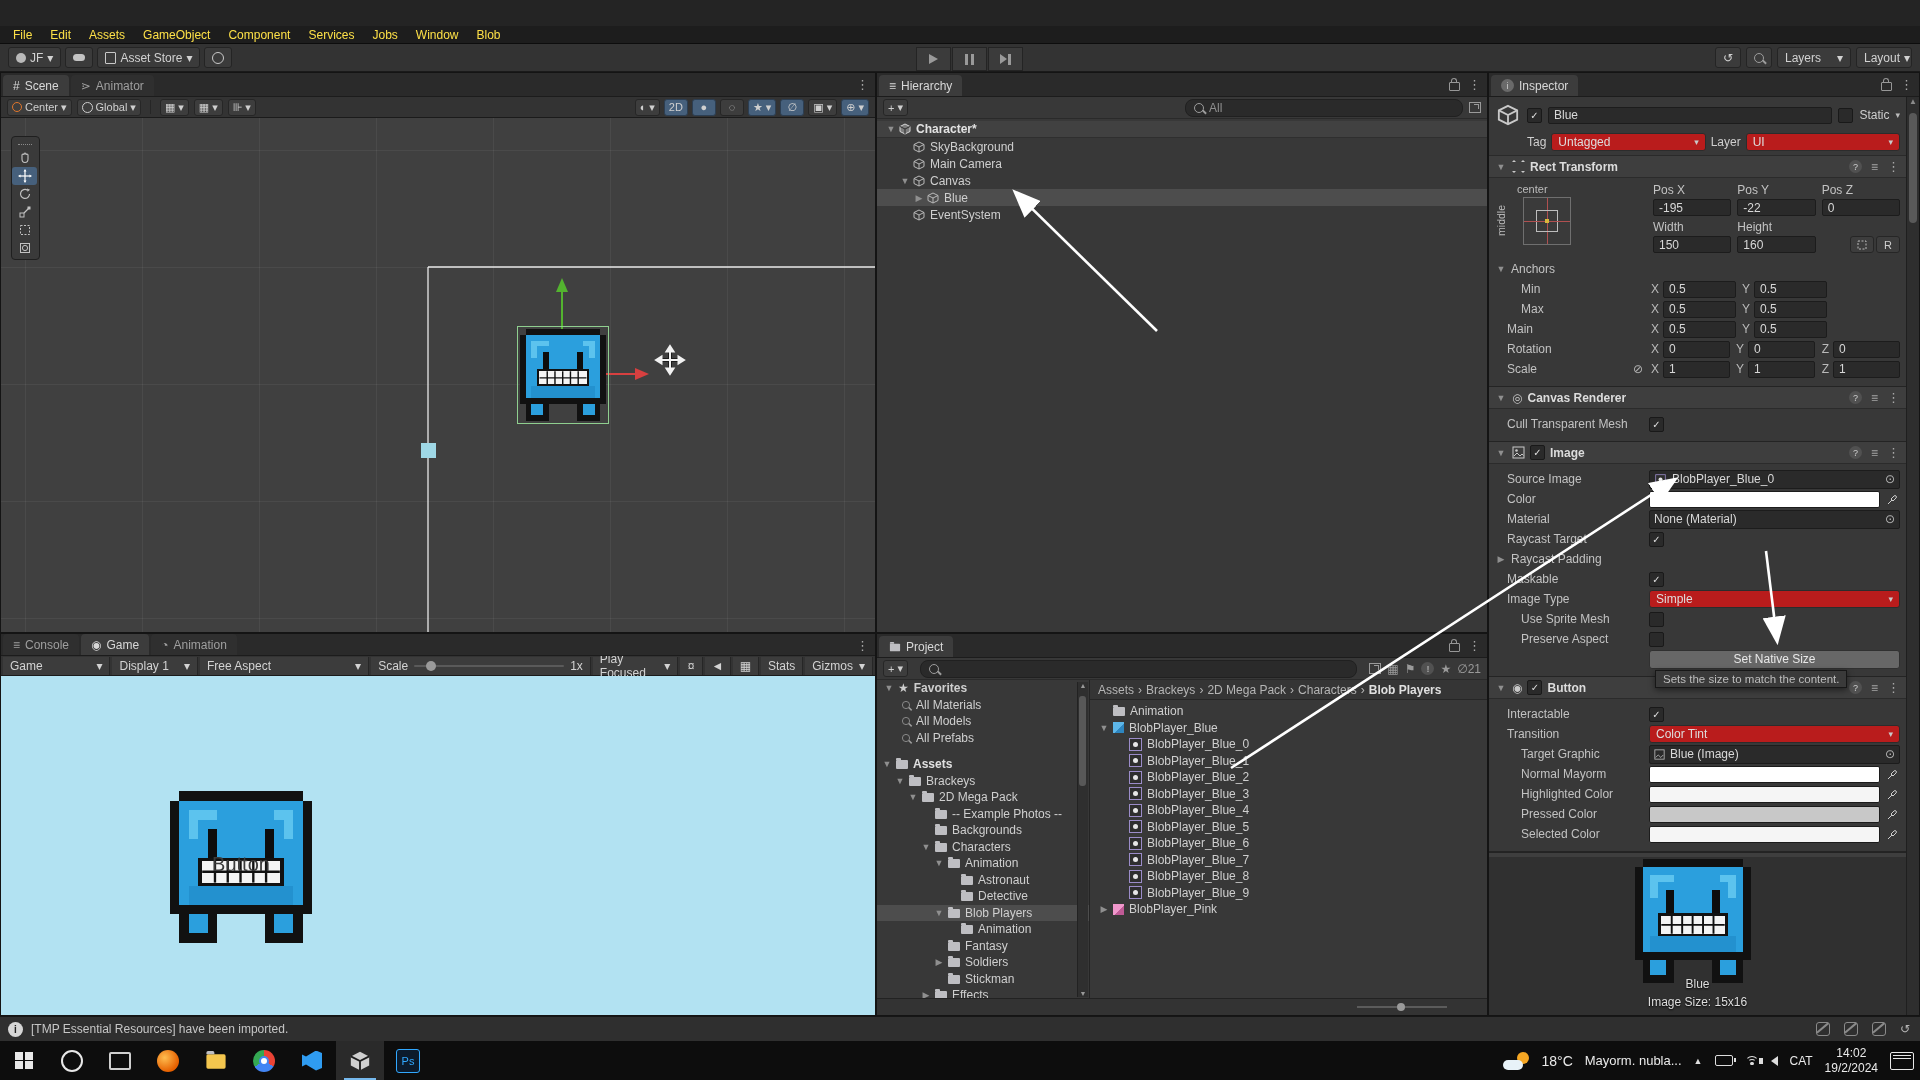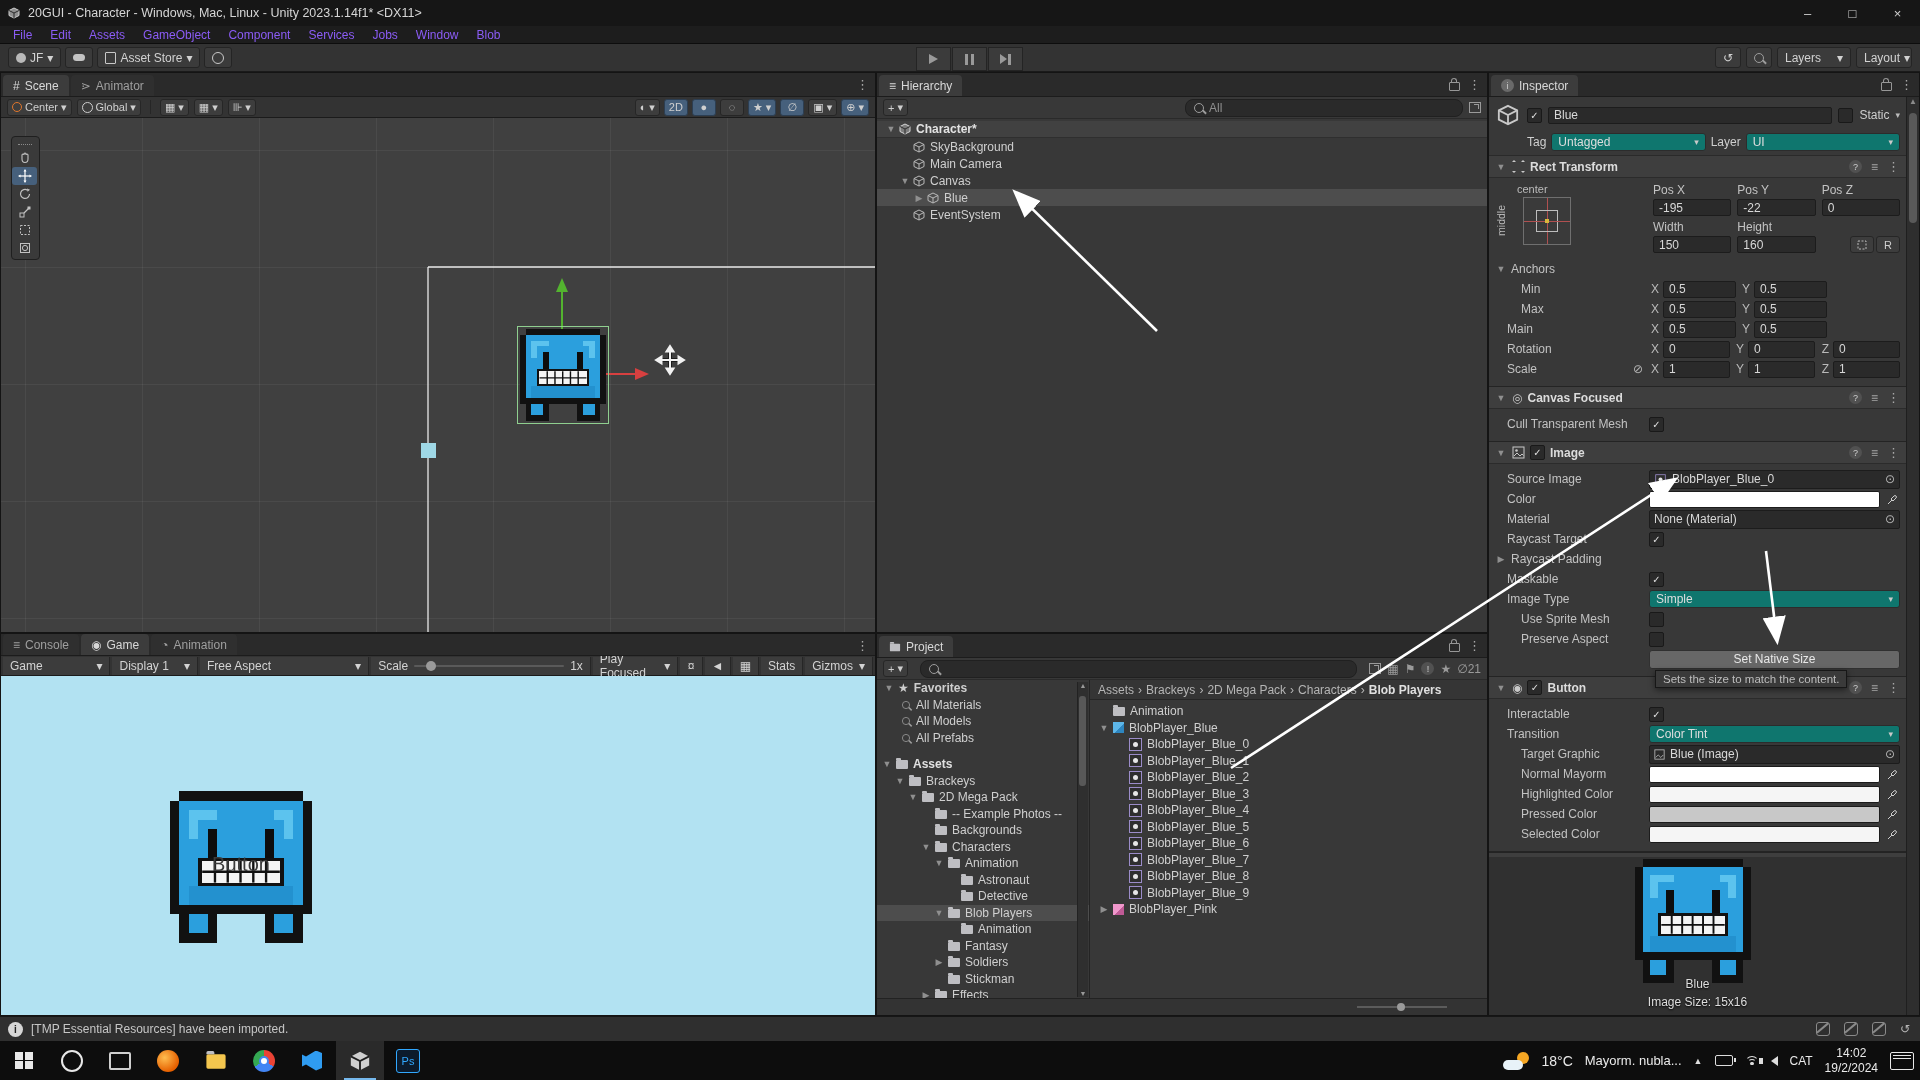--- a/index.html
+++ b/index.html
@@ -6,21 +6,21 @@
   #stage{position:relative;width:1920px;height:1080px;overflow:hidden;
     font-family:"Liberation Sans","DejaVu Sans",sans-serif;font-size:12px;color:#cfcfcf;background:#242424;
     -webkit-font-smoothing:antialiased;}
   .abs{position:absolute;}
   
   .titlebar{left:0;top:0;width:1920px;height:26px;background:#161616;display:flex;align-items:center;gap:8px;padding-left:8px;box-sizing:border-box;}
   .titlebar .ttl{color:#d6d6d6;font-size:12.5px;}
   .wbtns{position:absolute;right:0;top:0;height:26px;display:flex;}
   .wbtn{width:45px;height:26px;display:flex;align-items:center;justify-content:center;color:#cfcfcf;font-size:13px;}
   .menubar{left:0;top:26px;width:1920px;height:18px;background:#1d1d1d;display:flex;align-items:center;padding-left:4px;box-sizing:border-box;border-bottom:1px solid #0d0d0d;}
-  .menubar .mi{padding:0 9px;color:#8b5cf6;height:100%;display:flex;align-items:center;}
+  .menubar .mi{padding:0 9px;color:#fde047;height:100%;display:flex;align-items:center;}
   .maintb{left:0;top:44px;width:1920px;height:28px;background:#333333;border-bottom:1px solid #1a1a1a;box-sizing:border-box;display:flex;align-items:center;}
   .tbgrp{display:flex;align-items:center;gap:4px;margin-left:8px;}
   .tbtn{height:21px;background:#3b3b3b;border:1px solid #242424;border-radius:3px;display:flex;align-items:center;gap:4px;padding:0 7px;color:#d2d2d2;box-sizing:border-box;}
   .playgrp{position:absolute;left:916px;top:3px;display:flex;gap:1px;}
   .pbtn{width:33px;height:22px;background:#3b3b3b;border:1px solid #242424;display:flex;align-items:center;justify-content:center;}
   .tri-play{width:0;height:0;border-left:9px solid #9a9a9a;border-top:5.5px solid transparent;border-bottom:5.5px solid transparent;}
   .bars-pause{display:flex;gap:3px;}
   .bars-pause i{width:3px;height:11px;background:#9a9a9a;display:block;}
   .step{display:flex;align-items:center;gap:1px;}
   .step b{width:2.5px;height:11px;background:#9a9a9a;display:block;}
@@ -32,21 +32,21 @@
   .tab.active{background:#3c3c3c;color:#d8d8d8;}
   .striprt{position:absolute;right:6px;top:4px;display:flex;gap:8px;align-items:center;color:#9a9a9a;}
   .kebab{color:#a8a8a8;font-size:13px;}
   .lock{width:9px;height:7px;border:1.5px solid #979797;border-radius:1px;position:relative;margin-top:4px;display:inline-block;}
   .lock::before{content:'';position:absolute;top:-5px;left:1px;width:4px;height:4px;border:1.5px solid #979797;border-bottom:none;border-radius:3px 3px 0 0;}
   .popout{width:10px;height:9px;border:1px solid #9a9a9a;position:relative;display:inline-block;}
   .popout::after{content:'';position:absolute;right:1px;top:1px;width:4px;height:4px;border-top:1px solid #9a9a9a;border-right:1px solid #9a9a9a;}
   .lens{width:8px;height:8px;border:1.5px solid #9c9c9c;border-radius:50%;position:relative;display:inline-block;}
   .lens::after{content:'';position:absolute;width:5px;height:1.5px;background:#9c9c9c;transform:rotate(45deg);right:-4px;bottom:-1px;}
   .srch{height:16px;background:#2a2a2a;border:1px solid #202020;border-radius:8px;display:flex;align-items:center;gap:5px;padding:0 8px;color:#8f8f8f;}
-  .dd{height:18px;background:#0f766e;border:1px solid #2c2c2c;border-radius:3px;display:flex;align-items:center;padding:0 6px;gap:6px;color:#dedede;box-sizing:border-box;}
+  .dd{height:18px;background:#b91c1c;border:1px solid #2c2c2c;border-radius:3px;display:flex;align-items:center;padding:0 6px;gap:6px;color:#dedede;box-sizing:border-box;}
   .dd .arr{margin-left:auto;color:#c9c9c9;font-size:9px;}
   .tri{width:12px;display:inline-block;text-align:center;color:#8f8f8f;font-size:9px;flex:none;}
   .chk{width:13px;height:13px;background:#2a2a2a;border:1px solid #191919;border-radius:2px;display:inline-flex;align-items:center;justify-content:center;color:#dfdfdf;font-size:10px;flex:none;}
   .nf{height:17px;background:#2a2a2a;border:1px solid #1c1c1c;border-radius:2px;color:#d8d8d8;padding:0 5px;font-family:inherit;font-size:12px;box-sizing:border-box;width:100%;}
   .objf{height:17px;background:#2a2a2a;border:1px solid #1c1c1c;border-radius:2px;display:flex;align-items:center;gap:5px;padding:0 4px;color:#d8d8d8;}
   .objf .pick{margin-left:auto;color:#b5b5b5;}
   
   .scene{left:0;top:72px;width:876px;height:561px;}
   .scntb{height:21px;background:#333333;border-bottom:1px solid #1b1b1b;display:flex;align-items:center;padding:0 6px;gap:5px;box-sizing:border-box;}
   .scntb .sep{width:1px;height:14px;background:#262626;margin:0 4px;}
@@ -191,32 +191,20 @@
             <line x1="6.1" y1="7.35" x2="6.1" y2="9.65"></line>
           <line x1="7.45" y1="7.35" x2="7.45" y2="9.65"></line>
             <line x1="8.8" y1="7.35" x2="8.8" y2="9.65"></line>
           <line x1="10.15" y1="7.35" x2="10.15" y2="9.65"></line>
             <line x1="3.4" y1="8.5" x2="11.6" y2="8.5"></line>
         </g>
       </g>
     </defs>
   </svg>
 
-  <div class="abs titlebar">
-    <svg class="cube" viewBox="0 0 12 12">
-        <path d="M6 1 11 3.5 V8.5 L6 11 1 8.5 V3.5 Z" fill="#8f8f8f" stroke="#d0d0d0"></path>
-        <path d="M1 3.5 6 6 11 3.5 M6 6 V11" fill="none" stroke="#2a2a2a"></path>
-      </svg>
-    <span class="ttl">20GUI - Character - Windows, Mac, Linux - Unity 2023.1.14f1* &lt;DX11&gt;</span>
-    <div class="wbtns">
-      <div class="wbtn">–</div>
-      <div class="wbtn">□</div>
-      <div class="wbtn close">×</div>
-    </div>
-  </div>
 
   <div class="abs menubar">
       <span class="mi">File</span>
       <span class="mi">Edit</span>
       <span class="mi">Assets</span>
       <span class="mi">GameObject</span>
       <span class="mi">Component</span>
       <span class="mi">Services</span>
       <span class="mi">Jobs</span>
       <span class="mi">Window</span>
@@ -948,21 +936,21 @@
                 </div>
               </div>
             </div>
         </div>
       </div>
 
       <div class="comp">
         <div class="chead">
           <span class="tri">▼</span>
           <span style="color:#c9c9c9">◎</span>
-          <b>Canvas Focused</b>
+          <b>Canvas Renderer</b>
           <span class="rt">
               <span class="qh">?</span>
               <span>≡</span>
               <span class="kebab">⋮</span>
             </span>
         </div>
         <div class="cbody">
           <div class="irow">
               <span class="ilabel">Cull Transparent Mesh</span>
               <span class="chk">✓</span>

